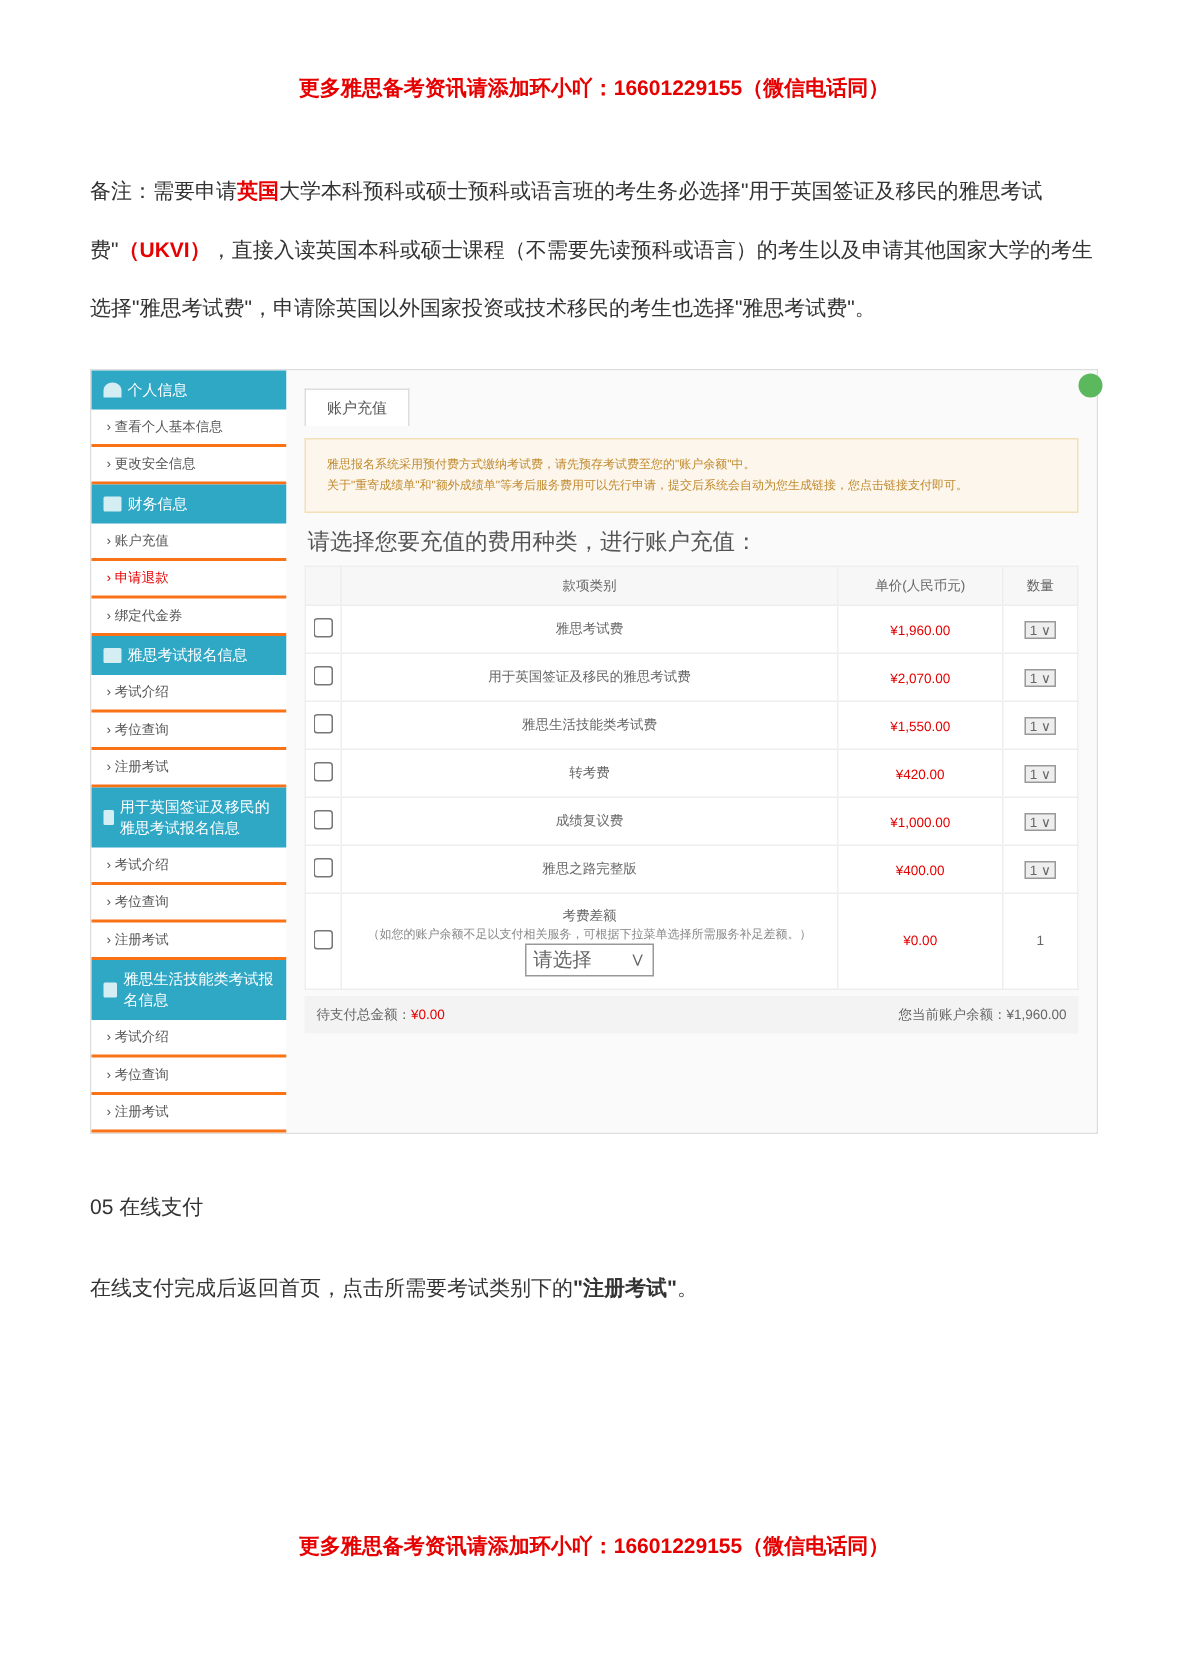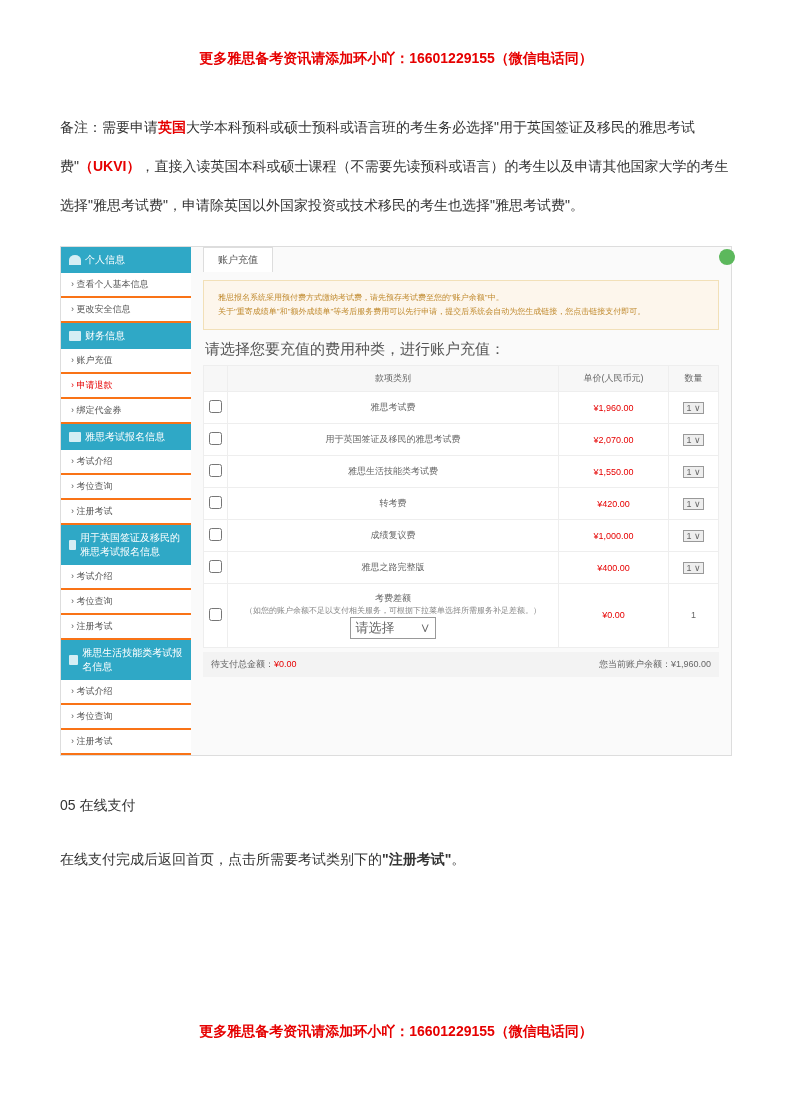--- a/index.html
+++ b/index.html
@@ -12,21 +12,21 @@
   .screenshot { border: 1px solid #ddd; background: #fff; font-size: 9px; display: flex; margin-bottom: 40px; }
   .sidebar { width: 130px; background: #fff; }
   .side-header { background: #2fa8c6; color: #fff; padding: 6px 8px; font-size: 10px; display: flex; align-items: center; gap: 4px; }
   .side-header.teal2 { background: #2fa8c6; }
   .side-icon { display:inline-block; width:12px; height:10px; background: rgba(255,255,255,0.8); }
   .side-icon.person { border-radius: 50% 50% 0 0; }
   .side-icon.card { border-radius: 1px; }
   .side-item { padding: 5px 10px; font-size: 9px; color: #555; border-bottom: 2px solid #f97316; }
   .side-item.red { color: #e60000; }
   .main { flex: 1; background: #fafafa; padding: 0 12px 8px 12px; position: relative; }
-  .tab { display:inline-block; background: #fff; border: 1px solid #ddd; border-bottom: none; padding: 5px 14px; font-size: 10px; color: #555; margin-top: 0; }
+  .tab { display:inline-block; background: #fff; border: 1px solid #ddd; border-bottom: none; padding: 5px 14px; font-size: 10px; color: #555; margin-top: 12px; }
   .info-box { background: #fdf6ec; border: 1px solid #f2e0b8; color: #c08a2e; font-size: 8px; padding: 10px 14px; margin-top: 8px; line-height: 1.8; }
   .prompt { font-size: 15px; color: #555; margin: 10px 0 6px 2px; }
   .fee-table { width: 100%; border-collapse: collapse; background: #fff; font-size: 9px; }
   .fee-table th { background: #f7f7f7; color: #666; font-weight: normal; padding: 6px 4px; border: 1px solid #eee; text-align: center; }
   .fee-table td { padding: 8px 4px; border: 1px solid #eee; text-align: center; color: #666; }
   .fee-table .price { color: #e60000; }
   .fee-table .desc { color: #888; font-size: 8px; line-height: 1.4; }
   .qty-select { border: 1px solid #999; font-size: 9px; padding: 0 2px; background: #eee; display:inline-block;}
   .dd-select { border: 1px solid #999; font-size: 13px; padding: 1px 4px; background: #fff; display:inline-block; min-width: 80px; text-align:left;}
   .totals { display:flex; justify-content: space-between; background: #f3f3f3; padding: 6px 8px; font-size: 9px; color: #666; margin-top: 4px;}

